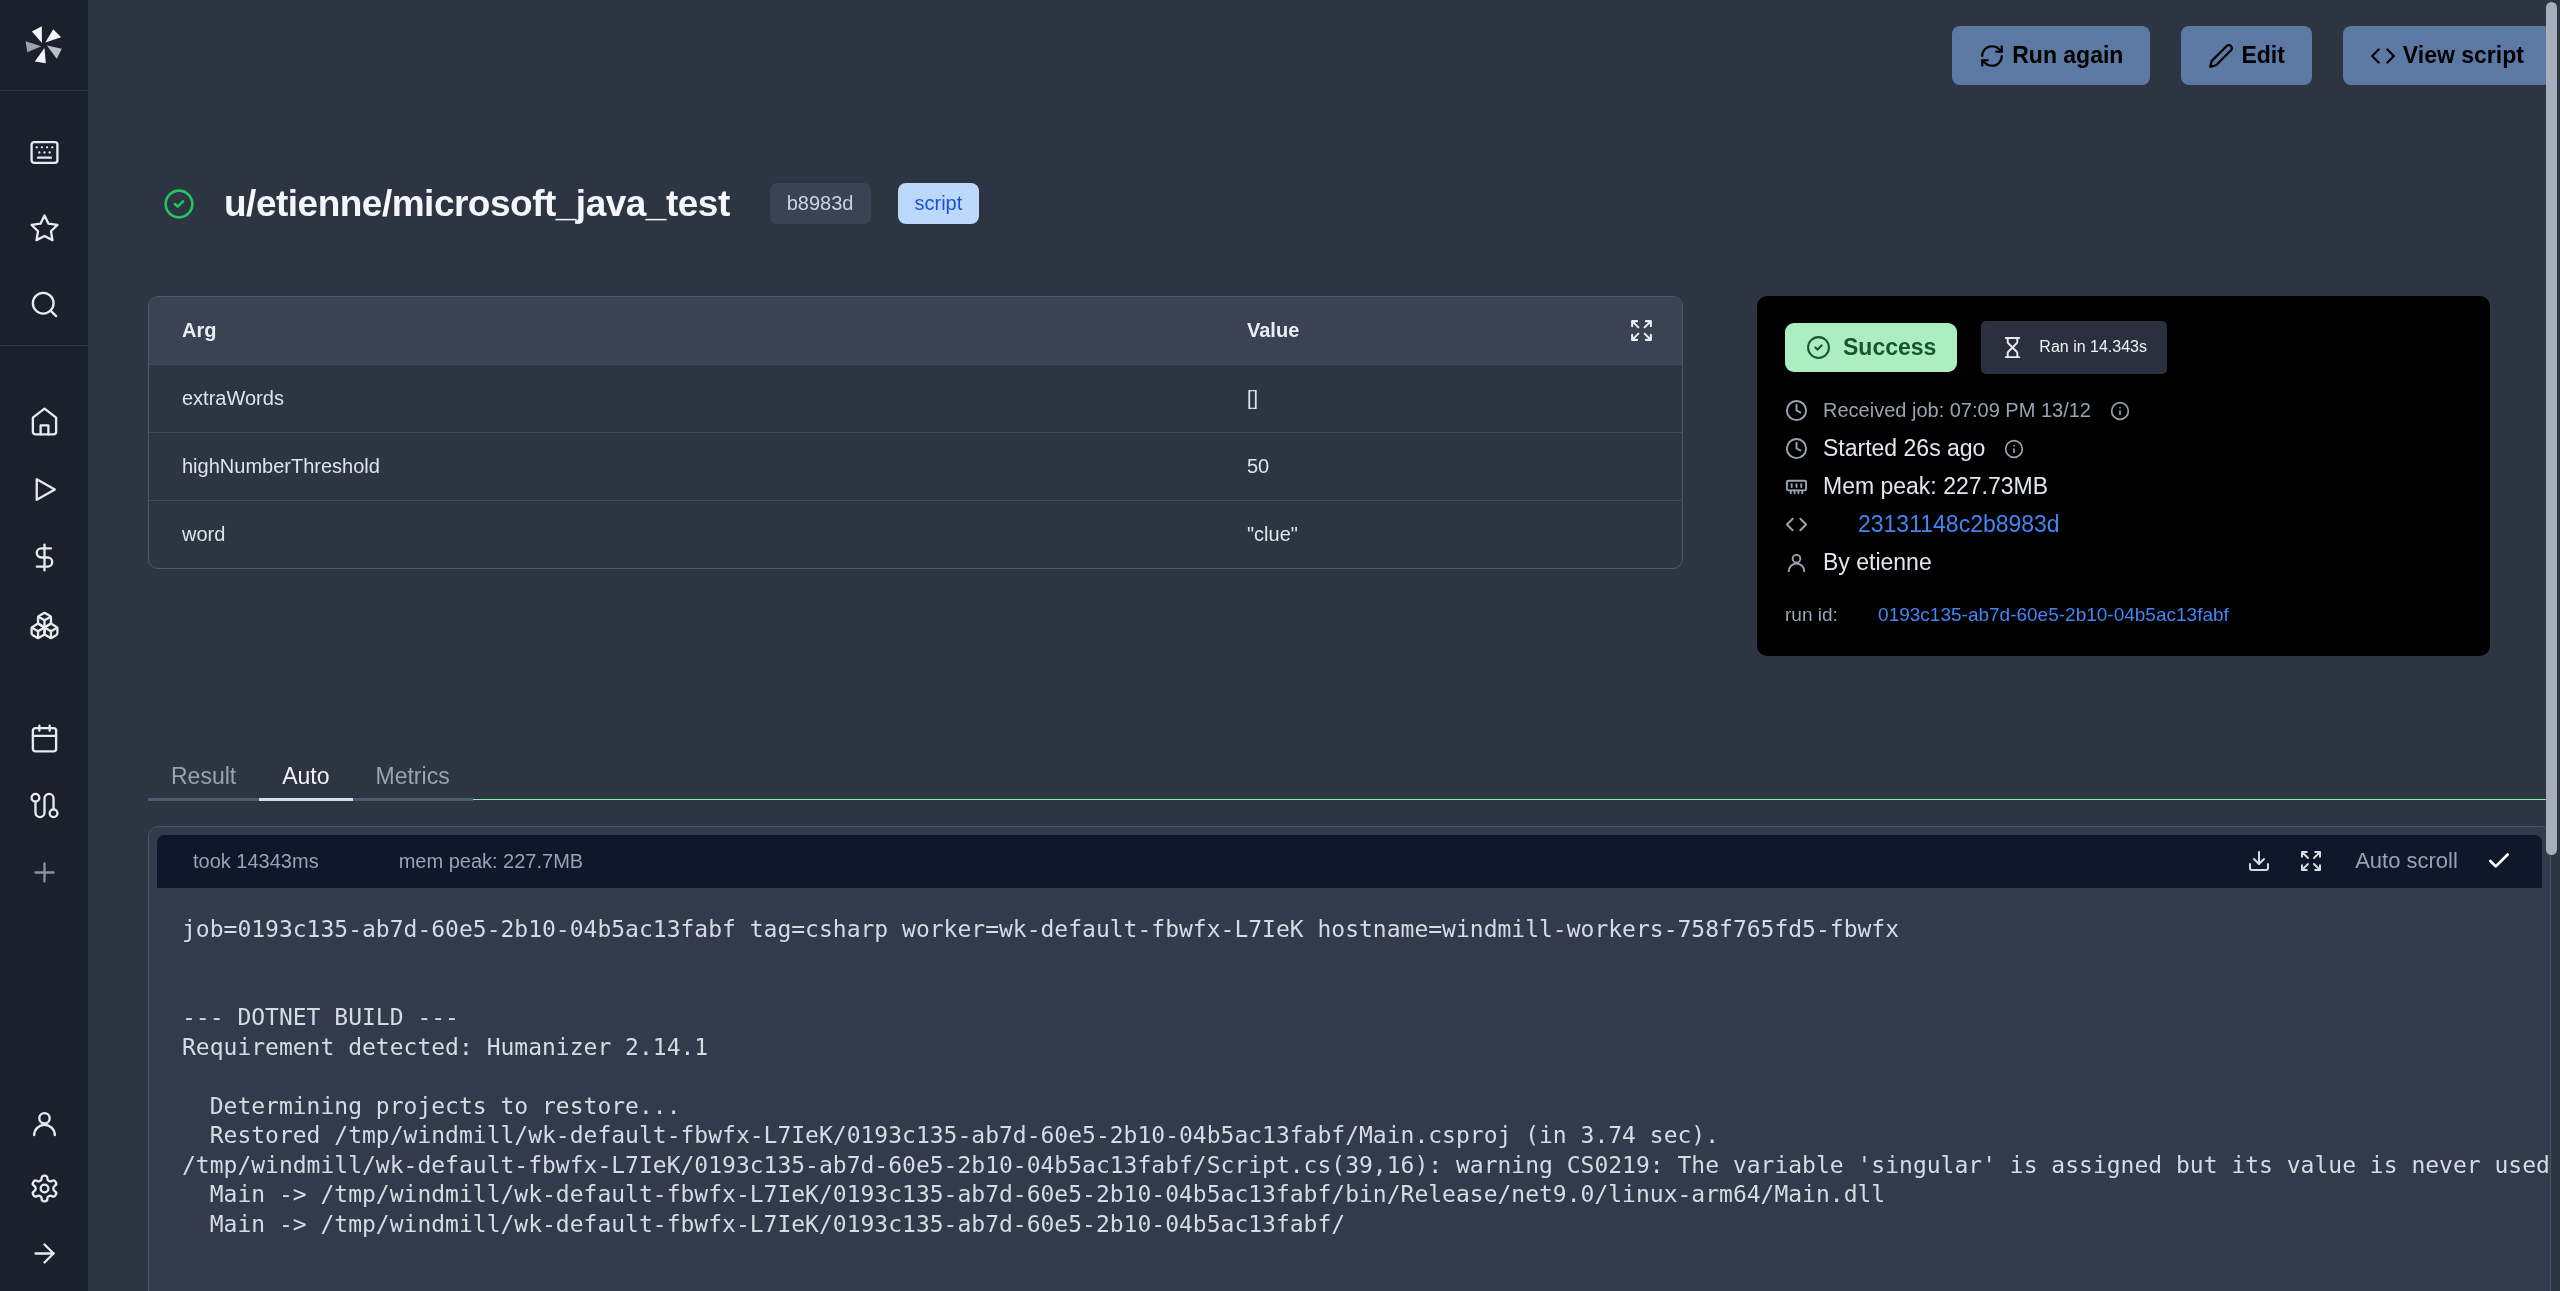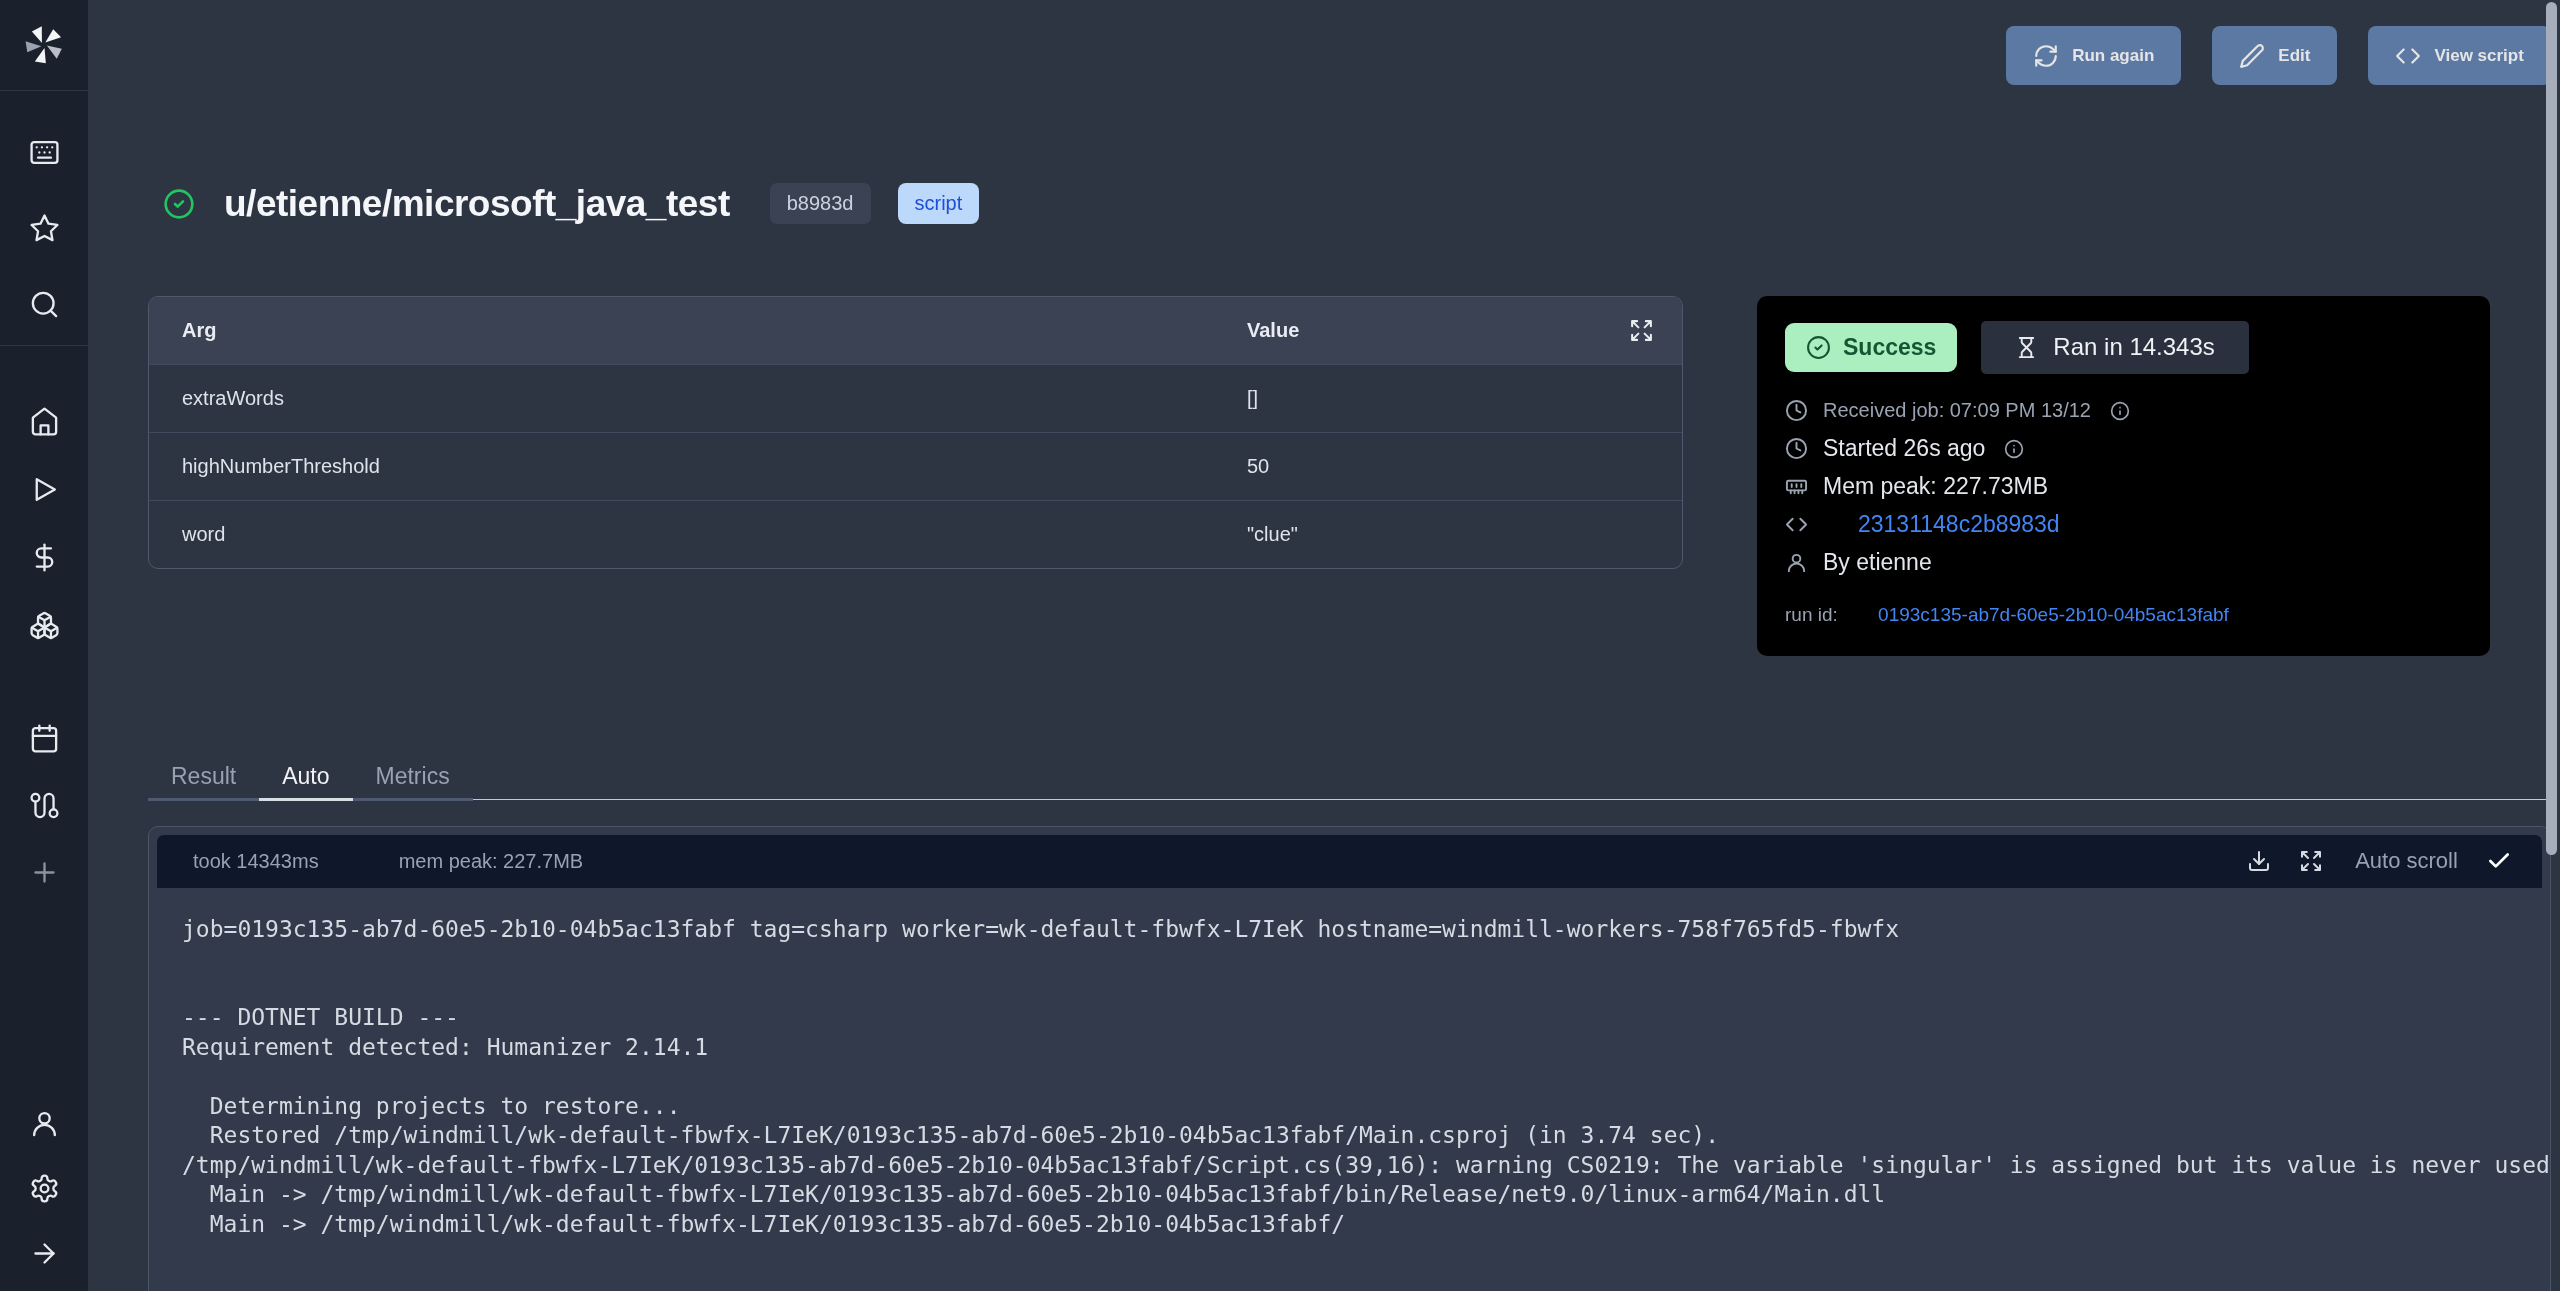--- a/index.html
+++ b/index.html
@@ -27,23 +27,23 @@
   .g2 { margin-top:60px; gap:37px; }
   .g3 { margin-top:82px; gap:36px; }
   .g4 { margin-top:auto; margin-bottom:22px; gap:34px; }
   .dim { color:#8b93a3; }
 
   
   .main { flex:1; position:relative; padding:0 70px 0 60px; }
 
   .toolbar { position:absolute; top:26px; right:70px; display:flex; gap:31px; }
   .btn {
-    background:#5b79a3; color:#e5e5e5; border:none; border-radius:8px;
-    height:59px; padding:0 27px; font-size:17px; font-weight:700;
-    display:flex; align-items:center; gap:13px; font-family:inherit; cursor:pointer;
+    background:#5b79a3; color:#000000; border:none; border-radius:8px;
+    height:59px; padding:0 27px; font-size:23px; font-weight:700;
+    display:flex; align-items:center; gap:7px; font-family:inherit; cursor:pointer;
   }
   .btn svg { width:26px; height:26px; }
 
   .page-header { display:flex; align-items:center; gap:15px; margin-top:158px; padding-left:15px; }
   .status-check { width:32px; height:32px; color:#22c55e; margin-right:14px; }
   .status-check svg { width:32px; height:32px; }
   .h-title { font-size:37px; font-weight:700; letter-spacing:-0.5px; color:#f4f6f9; margin-right:25px; white-space:nowrap; }
   .badge-hash { background:#3a4254; border-radius:7px; padding:9px 17px; font-size:20px; color:#ccd3dd; }
   .badge-script { background:#bcd8fb; border-radius:8px; padding:9px 17px; font-size:20px; font-weight:400; color:#1d4fd8; margin-left:12px; }
 
@@ -55,21 +55,21 @@
   .col-arg { flex:0 0 1098px; padding-left:33px; }
   .col-val { flex:1; }
   .expand-btn { margin-right:28px; color:#e9edf2; cursor:pointer; }
   .expand-btn svg { width:25px; height:25px; }
   .args-row { height:68px; display:flex; align-items:center; border-top:1px solid #404a5c; font-size:20px; color:#dfe3ea; }
 
   .run-card { width:733px; margin-left:74px; background:#000000; border-radius:10px; padding:25px 28px 30px; }
   .status-row { display:flex; align-items:center; gap:24px; }
   .success-badge { background:#abefc0; color:#175433; font-size:23px; font-weight:700; border-radius:9px; padding:0 21px; height:49px; display:flex; align-items:center; gap:12px; }
   .success-badge svg { width:25px; height:25px; }
-  .ranin-chip { background:#2a303e; border-radius:5px; height:53px; display:flex; align-items:center; gap:15px; padding:0 34px; font-size:24px; color:#f0f2f5; }
+  .ranin-chip { background:#2a303e; border-radius:5px; height:53px; display:flex; align-items:center; gap:15px; padding:0 20px; font-size:16px; color:#f0f2f5; }
   .ranin-chip svg { width:23px; height:23px; color:#e8eaef; }
   .info-list { margin-top:18px; display:flex; flex-direction:column; }
   .info-row { display:flex; align-items:center; gap:15px; height:38px; }
   .info-row .li { width:23px; height:23px; color:#9aa3b2; flex-shrink:0; }
   .info-row .li svg { width:23px; height:23px; }
   .info-ico { width:20px; height:20px; color:#9aa3b2; margin-left:4px; cursor:pointer; }
   .info-ico svg { width:20px; height:20px; }
   .t-small { font-size:20px; color:#9aa3b2; }
   .t-big { font-size:23px; color:#e3e7ed; }
   .link { color:#4285f4; cursor:pointer; text-decoration:none;margin-left:35px; }

